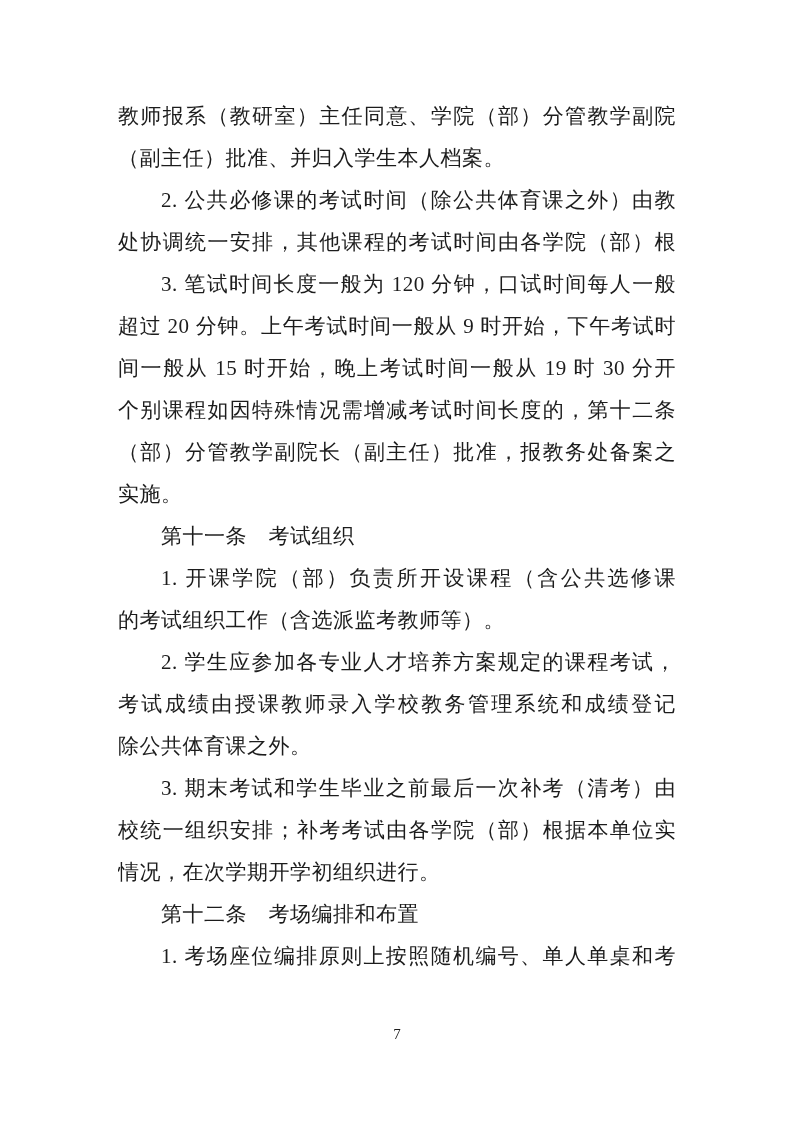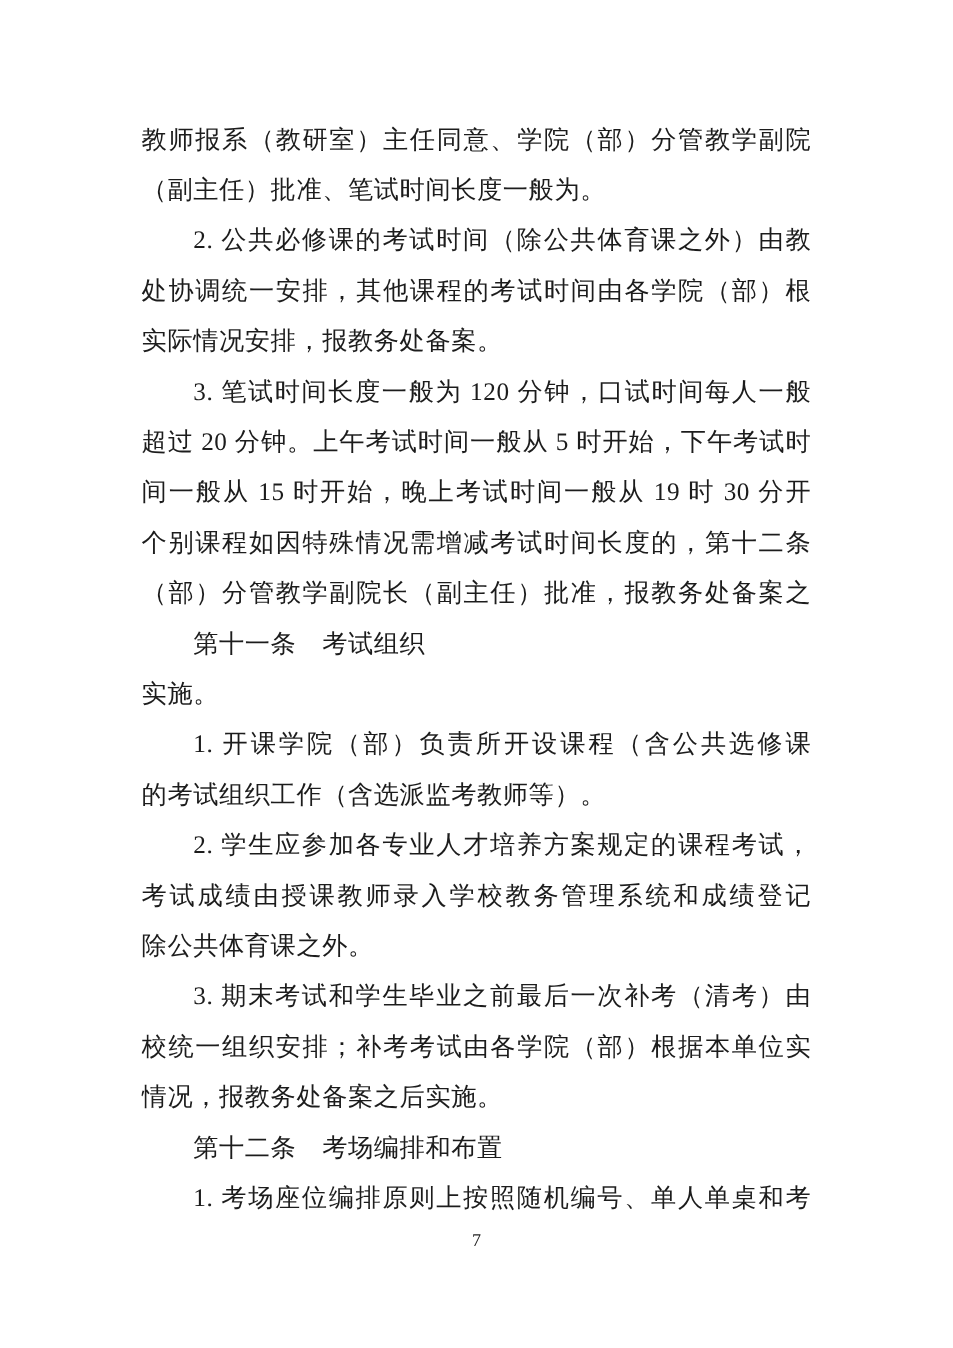--- a/index.html
+++ b/index.html
@@ -47,36 +47,35 @@
     line-height: 20px;
     color: #1c1c1c;
   }
 </style>
 </head>
 <body>
 
 <div class="doc-page">
   <div class="text-block">
       <div class="line justify">教师报系（教研室）主任同意、学院（部）分管教学副院长</div>
-      <div class="line">（副主任）批准、笔试时间长度一般为。</div>
+      <div class="line">（副主任）批准、并归入学生本人档案。</div>
       <div class="line indent justify">2. 公共必修课的考试时间（除公共体育课之外）由教务</div>
       <div class="line justify">处协调统一安排，其他课程的考试时间由各学院（部）根据</div>
-      <div class="line">实际情况安排，报教务处备案。</div>
       <div class="line indent justify">3. 笔试时间长度一般为 120 分钟，口试时间每人一般不</div>
-      <div class="line justify">超过 20 分钟。上午考试时间一般从 5 时开始，下午考试时</div>
+      <div class="line justify">超过 20 分钟。上午考试时间一般从 9 时开始，下午考试时</div>
       <div class="line justify">间一般从 15 时开始，晚上考试时间一般从 19 时 30 分开始。</div>
       <div class="line justify">个别课程如因特殊情况需增减考试时间长度的，第十二条</div>
       <div class="line justify">（部）分管教学副院长（副主任）批准，报教务处备案之后</div>
+      <div class="line">实施。</div>
       <div class="line indent">第十一条　考试组织</div>
-      <div class="line">实施。</div>
       <div class="line indent justify">1. 开课学院（部）负责所开设课程（含公共选修课等）</div>
       <div class="line">的考试组织工作（含选派监考教师等）。</div>
       <div class="line indent justify">2. 学生应参加各专业人才培养方案规定的课程考试，其</div>
       <div class="line justify">考试成绩由授课教师录入学校教务管理系统和成绩登记表，</div>
       <div class="line">除公共体育课之外。</div>
       <div class="line indent justify">3. 期末考试和学生毕业之前最后一次补考（清考）由学</div>
       <div class="line justify">校统一组织安排；补考考试由各学院（部）根据本单位实际</div>
-      <div class="line">情况，报教务处备案之后实施。</div>
+      <div class="line">情况，在次学期开学初组织进行。</div>
       <div class="line indent">第十二条　考场编排和布置</div>
       <div class="line indent justify">1. 考场座位编排原则上按照随机编号、单人单桌和考生</div>
     </div>
   <div class="page-number">7</div>
 </div>
 
 </body></html>

